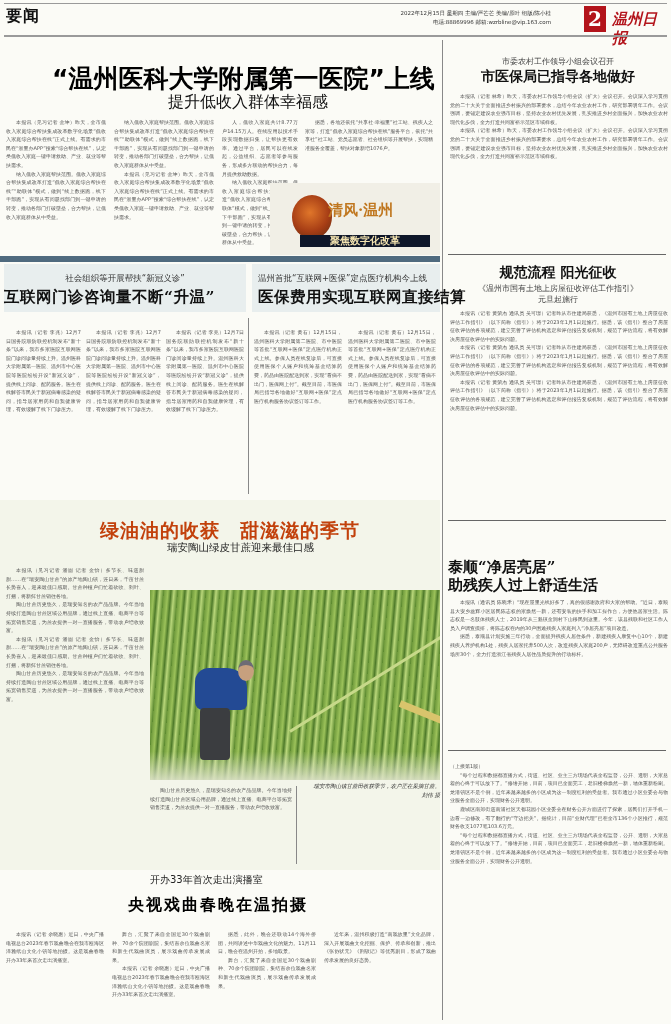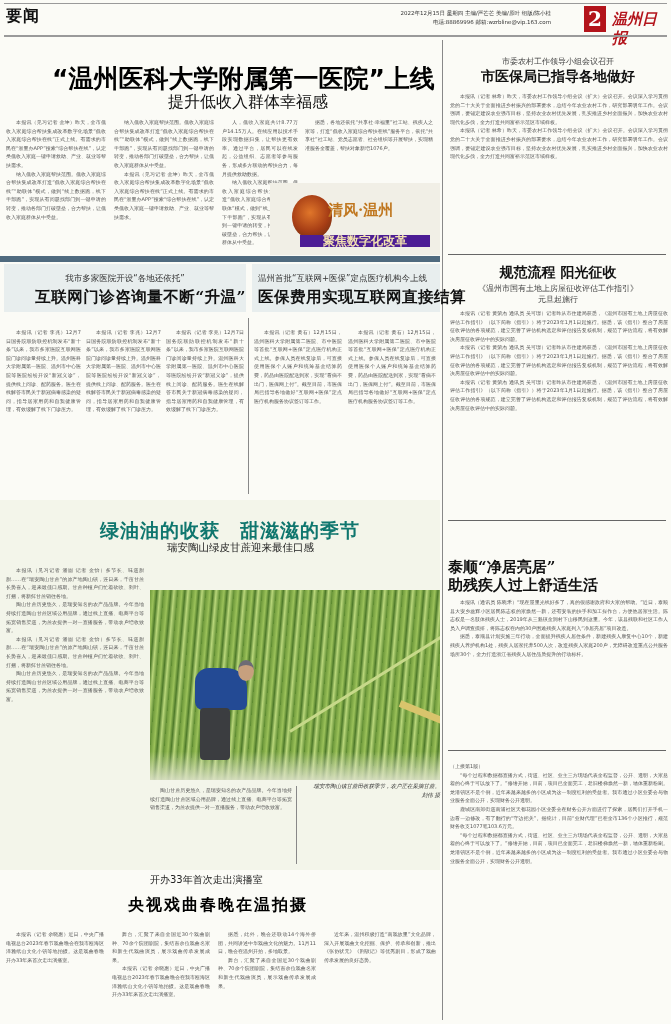--- a/index.html
+++ b/index.html
@@ -14,27 +14,27 @@
   .main-sub { left:168px; top:92px; font-size:16px; color:#111; }
   .body-text { font-size:5px; line-height:8.6px; color:#555; text-align:justify; overflow:hidden; }
   .body-text p { margin:0; text-indent:10px; }
   .rule-h { position:absolute; height:1px; background:#666; }
   .rule-v { position:absolute; width:1px; background:#888; }
   .side-kicker { font-size:8px; color:#444; text-align:center; }
   .side-title { font-size:14px; font-weight:bold; font-family:"DejaVu Serif", serif; color:#111; text-align:center; }
   .blue-bar { position:absolute; left:0; width:440px; height:6px; background:#4f6a7e; }
   .box { position:absolute; background:#e8eeee; }
   .box-kicker { font-size:8.5px; color:#333; text-align:center; }
-  .box-title { font-size:15.5px; font-weight:bold; font-family:"DejaVu Serif", serif; color:#111; text-align:right; letter-spacing:0.5px; white-space:nowrap; }
+  .box-title { font-size:15.5px; font-weight:bold; font-family:"DejaVu Serif", serif; color:#111; text-align:left; letter-spacing:0.5px; white-space:nowrap; }
   .promo { position:absolute; left:270px; top:183px; width:170px; height:72px; background:#f1efe6; }
   .promo-emblem { position:absolute; left:22px; top:12px; width:40px; height:44px; border-radius:50%; background:radial-gradient(circle at 45% 40%, #e0762a 0, #a63d15 55%, #5a2a10 100%); }
   .promo-text { position:absolute; left:58px; top:18px; font-size:15px; font-weight:bold; color:#c0771f; font-family:"DejaVu Serif", serif; }
-  .promo-band { position:absolute; left:30px; top:52px; width:130px; height:12px; background:#4c1d95; color:#f3e3b0; font-size:12px; text-align:center; line-height:12px; font-weight:bold; }
+  .promo-band { position:absolute; left:30px; top:52px; width:130px; height:12px; background:#0f172a; color:#f3e3b0; font-size:10px; text-align:center; line-height:12px; font-weight:bold; }
   .feature { position:absolute; left:0; top:500px; width:440px; height:370px; background:#f3f5ea; }
-  .feature-title { left:100px; top:518px; font-size:19px; font-family:"DejaVu Serif", serif; font-weight:bold; color:#0f766e; letter-spacing:1px; white-space:nowrap; }
+  .feature-title { left:100px; top:518px; font-size:19px; font-family:"DejaVu Serif", serif; font-weight:bold; color:#c2410c; letter-spacing:1px; white-space:nowrap; }
   .feature-sub { left:167px; top:541px; font-size:10.5px; color:#222; }
   .photo { position:absolute; left:150px; top:590px; width:290px; height:190px; overflow:hidden;
     background:
       linear-gradient(180deg, rgba(255,255,255,0) 0%, rgba(255,255,255,0) 85%, rgba(220,225,200,0.9) 100%),
       repeating-linear-gradient(95deg, #6f9a3c 0px, #9cc25a 4px, #4e7a2a 7px, #b9d77a 10px, #5c8a30 14px),
       #7da64a; }
   .photo .stalk { position:absolute; background:#c7d98a; transform-origin:left center; }
   .worker { position:absolute; left:45px; top:78px; width:52px; height:42px; background:#234a94; border-radius:14px 20px 6px 8px; }
   .worker-legs { position:absolute; left:50px; top:118px; width:30px; height:52px; background:#3b3d40; border-radius:4px; }
   .worker-head { position:absolute; left:88px; top:70px; width:16px; height:16px; border-radius:50%; background:#c7a07e; border-top:5px solid #6d6b75; }
@@ -109,21 +109,21 @@
 <div class="abs body-text" style="left:450px; top:762px; width:218px; height:258px;">
     <div>（上接第1版）</div>
     <p>“每个过程和数据都直播方式，街道、社区、业主三方现场代表全程监督，公开、透明，大家悬着的心终于可以放下了。”修缮开始，目前，项目已全面完工，老旧楼梯焕然一新，墙体重新粉刷。龙港镇区不是个例，近年来越来越多的小区成为这一制度红利的受益者。我市通过小区业委会与物业服务全面公开，实现财务公开透明。</p>
     <p>鹿城区南郊街道南浦社区天都花园小区业委会在财务公开方面进行了探索，居民们打开手机一边看一边修改，有了翻行的“守边把关”。据统计，目前“业财代理”已在全市136个小区推行，规范财务收支1077笔103.6万元。</p>
     <p>“每个过程和数据都直播方式，街道、社区、业主三方现场代表全程监督，公开、透明，大家悬着的心终于可以放下了。”修缮开始，目前，项目已全面完工，老旧楼梯焕然一新，墙体重新粉刷。龙港镇区不是个例，近年来越来越多的小区成为这一制度红利的受益者。我市通过小区业委会与物业服务全面公开，实现财务公开透明。</p>
   </div>
 
 <div class="blue-bar" style="top:256px;"></div>
 <div class="box" style="left:4px; top:264px; width:242px; height:48px;"></div>
 <div class="box" style="left:252px; top:264px; width:188px; height:48px;"></div>
-<div class="abs box-kicker" style="left:4px; top:273px; width:242px;">我市多家医院开设“各地还依托”</div>
+<div class="abs box-kicker" style="left:4px; top:273px; width:242px;">社会组织等开展帮扶“新冠义诊”</div>
 <div class="abs box-title" style="left:4px; top:287px; width:242px;">互联网门诊咨询量不断“升温”</div>
 <div class="abs box-kicker" style="left:258px; top:273px; width:180px; text-align:left;">温州首批“互联网+医保”定点医疗机构今上线</div>
 <div class="abs box-title" style="left:258px; top:287px; width:180px; text-align:left;">医保费用实现互联网直接结算</div>
 
 <div class="abs body-text" style="left:6px; top:328px; width:75px; height:168px;">
     <p>本报讯（记者 李兆）12月7日国务院联防联控机制发布“新十条”以来，我市多家医院互联网医院门诊问诊量持续上升。温州医科大学附属第一医院、温州市中心医院等医院纷纷开设“新冠义诊”，提供线上问诊、配药服务。医生在线解答市民关于新冠病毒感染的疑问，指导居家用药和自我健康管理，有效缓解了线下门诊压力。</p>
   </div>
 <div class="abs body-text" style="left:86px; top:328px; width:75px; height:168px;">
     <p>本报讯（记者 李兆）12月7日国务院联防联控机制发布“新十条”以来，我市多家医院互联网医院门诊问诊量持续上升。温州医科大学附属第一医院、温州市中心医院等医院纷纷开设“新冠义诊”，提供线上问诊、配药服务。医生在线解答市民关于新冠病毒感染的疑问，指导居家用药和自我健康管理，有效缓解了线下门诊压力。</p>
   </div>

